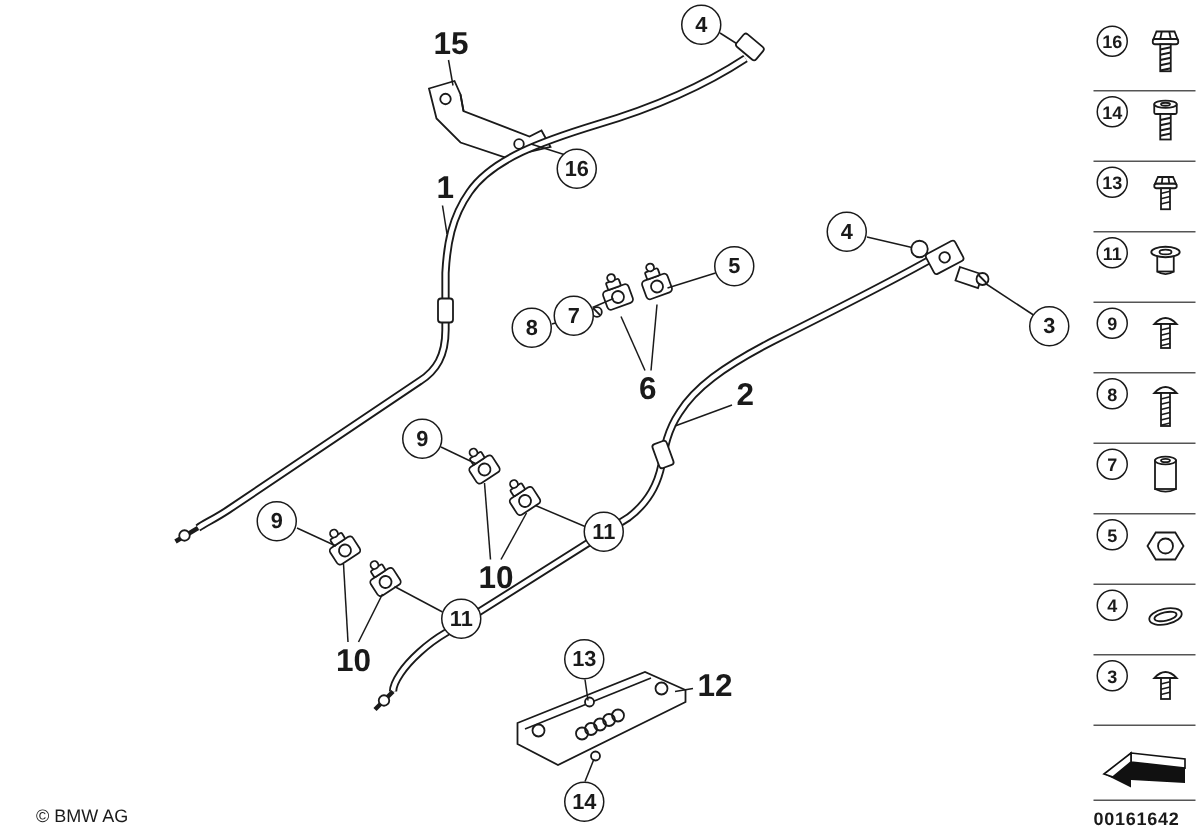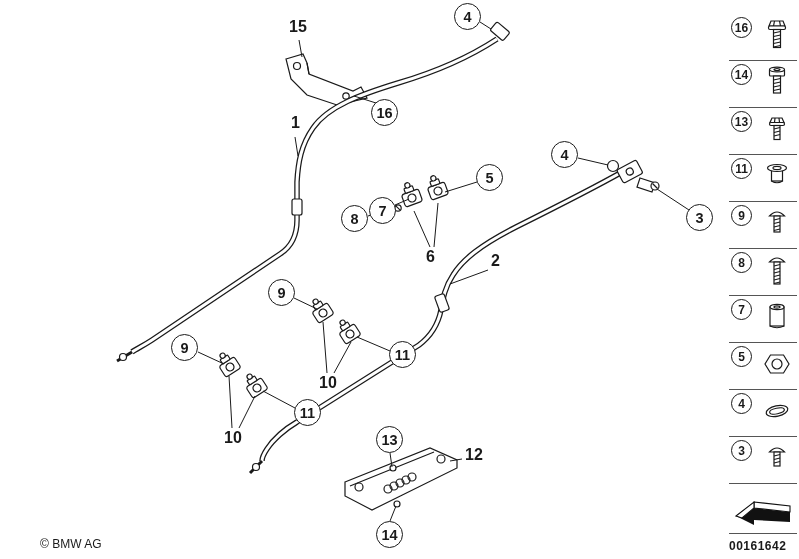--- a/index.html
+++ b/index.html
@@ -4,35 +4,35 @@
 <style>
   * { margin:0; padding:0; box-sizing:border-box; }
   html,body { background:#ffffff; font-family:"Liberation Sans", sans-serif; color:#1a1a1a; }
   .stage { position:relative; width:799px; height:559px; background:#ffffff; overflow:hidden; }
 
   
   .co { position:absolute; width:27px; height:27px; border:1.6px solid #1a1a1a; border-radius:50%;
         background:#ffffff; display:flex; align-items:center; justify-content:center;
         font-weight:bold; font-size:14.5px; z-index:5; cursor:pointer; }
   
-  .lbl { position:absolute; font-weight:bold; font-size:16px; z-index:5; cursor:pointer; }
+  .lbl { position:absolute; font-weight:bold; font-size:21px; z-index:5; cursor:pointer; }
 
   svg.art { position:absolute; left:0; top:0; z-index:1; }
 
   
   .sidebar { position:absolute; left:729px; top:14px; width:68px; z-index:4; background:#fff; }
   .cell { position:relative; height:47px; border-bottom:1px solid #555; }
   .cell .num { position:absolute; left:2px; top:3px; width:21px; height:21px; border:1.4px solid #1a1a1a;
                border-radius:50%; background:#fff; display:flex; align-items:center; justify-content:center;
                font-weight:bold; font-size:12px; }
   .cell .icon { position:absolute; right:5px; top:4px; }
   .arrowcell { position:relative; height:50px; border-bottom:1px solid #555;
                display:flex; align-items:center; justify-content:center; }
 
-  .footer-copy { position:absolute; left:24px; top:537px; font-size:12px; z-index:4;margin-left:16px; }
+  .footer-copy { position:absolute; left:24px; top:537px; font-size:12px; z-index:4; }
   .footer-num  { position:absolute; left:729px; top:539px; width:66px; text-align:left;
                  font-size:12px; letter-spacing:.5px; z-index:4;font-weight:bold; }
 </style>
 </head>
 <body>
 
 <div class="stage">
 
   <svg class="art" width="799" height="559" viewBox="0 0 799 559">
     <defs>

